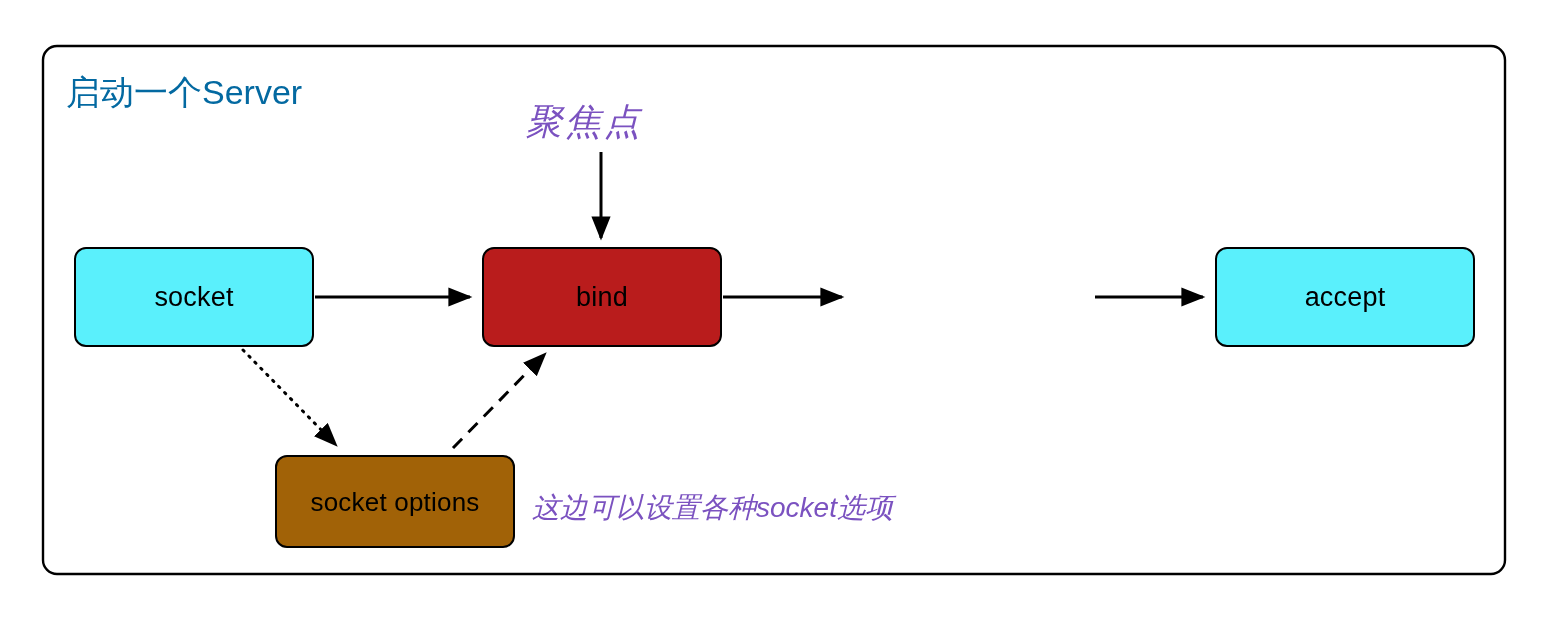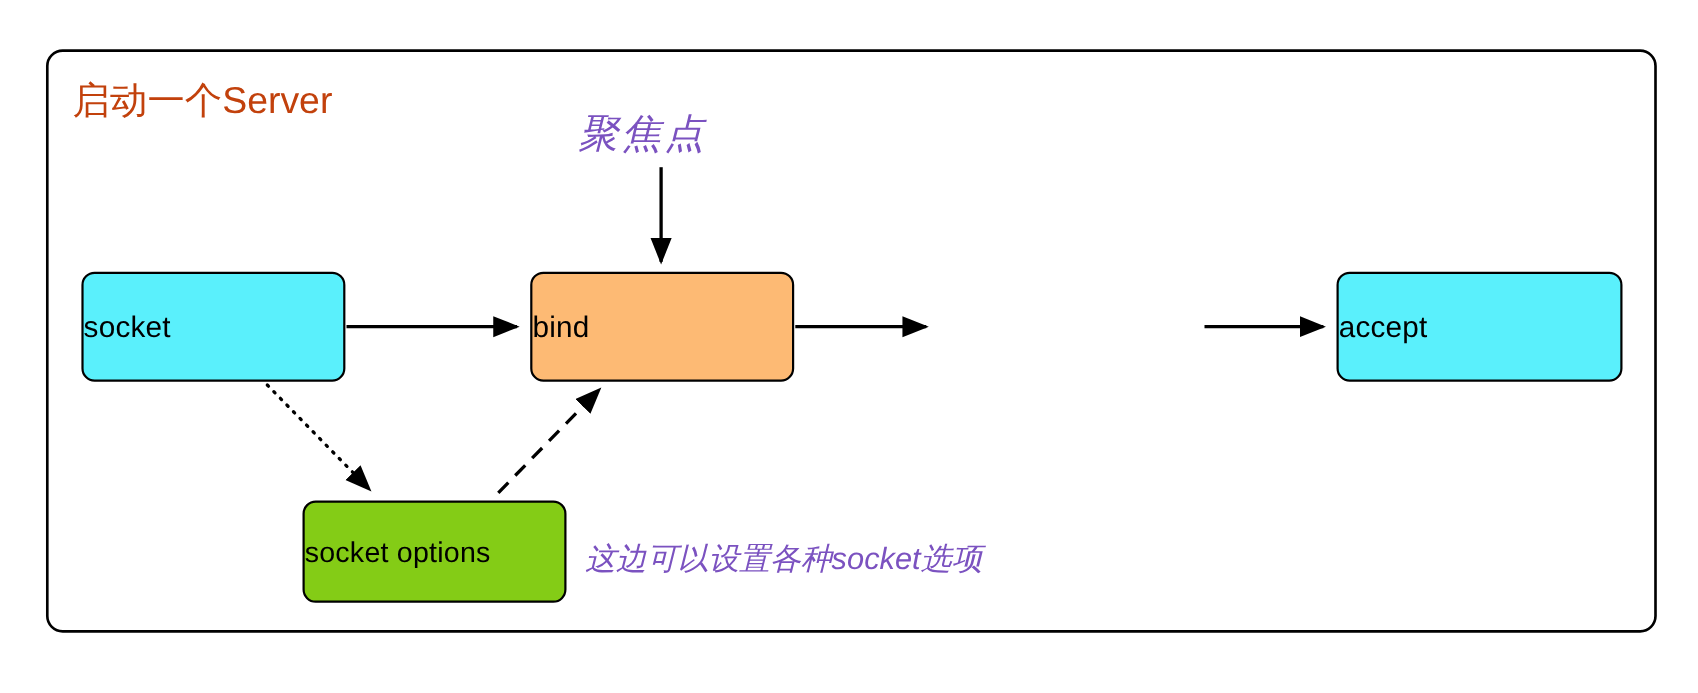--- a/index.html
+++ b/index.html
@@ -29,38 +29,39 @@
     height: 630px;
     pointer-events: none;
   }
   .node {
     position: absolute;
     box-sizing: border-box;
     border: 2px solid #000000;
     border-radius: 12px;
     display: flex;
     align-items: center;
+    justify-content: center;
     color: #000000;
     font-size: 27px;
     font-weight: 400;
     letter-spacing: 0.2px;
     line-height: 1;
   }
   .node-socket   { left: 74px;   top: 247px; width: 240px; height: 100px; background: #5AF0FC; }
-  .node-bind     { left: 482px;  top: 247px; width: 240px; height: 100px; background: #fdba74; }
+  .node-bind     { left: 482px;  top: 247px; width: 240px; height: 100px; background: #b91c1c; }
   .node-listen   { left: 854px;  top: 247px; width: 240px; height: 100px; background: #5AF0FC; }
   .node-accept   { left: 1215px; top: 247px; width: 260px; height: 100px; background: #5AF0FC; }
-  .node-sockopts { left: 275px;  top: 455px; width: 240px; height: 93px;  background: #84cc16; font-size: 26px; }
+  .node-sockopts { left: 275px;  top: 455px; width: 240px; height: 93px;  background: #a16207; font-size: 26px; }
 
   .frame-title {
     position: absolute;
     left: 66px;
     top: 72px;
     font-size: 34px;
-    color: #c2410c;
+    color: #0369a1;
     line-height: 1.2;
     white-space: nowrap;
   }
   .annot {
     position: absolute;
     color: #7B52C0;
     white-space: nowrap;
     line-height: 1.2;
     font-style: italic;
   }

